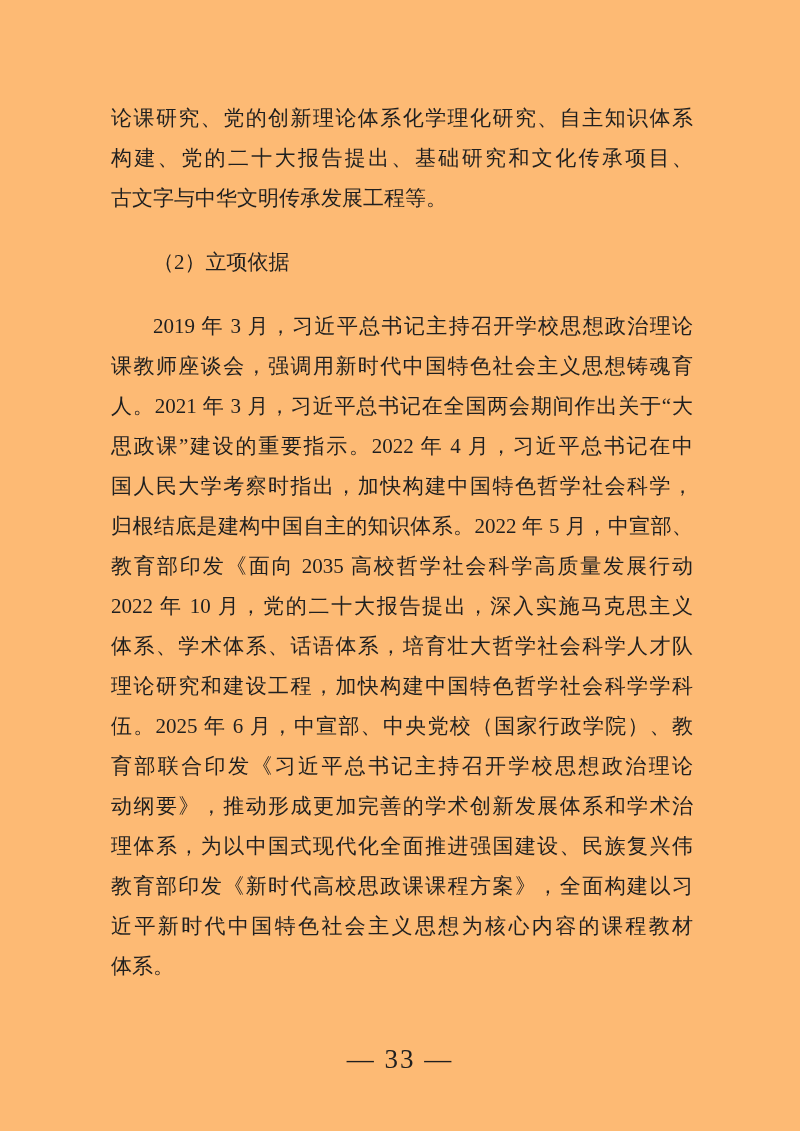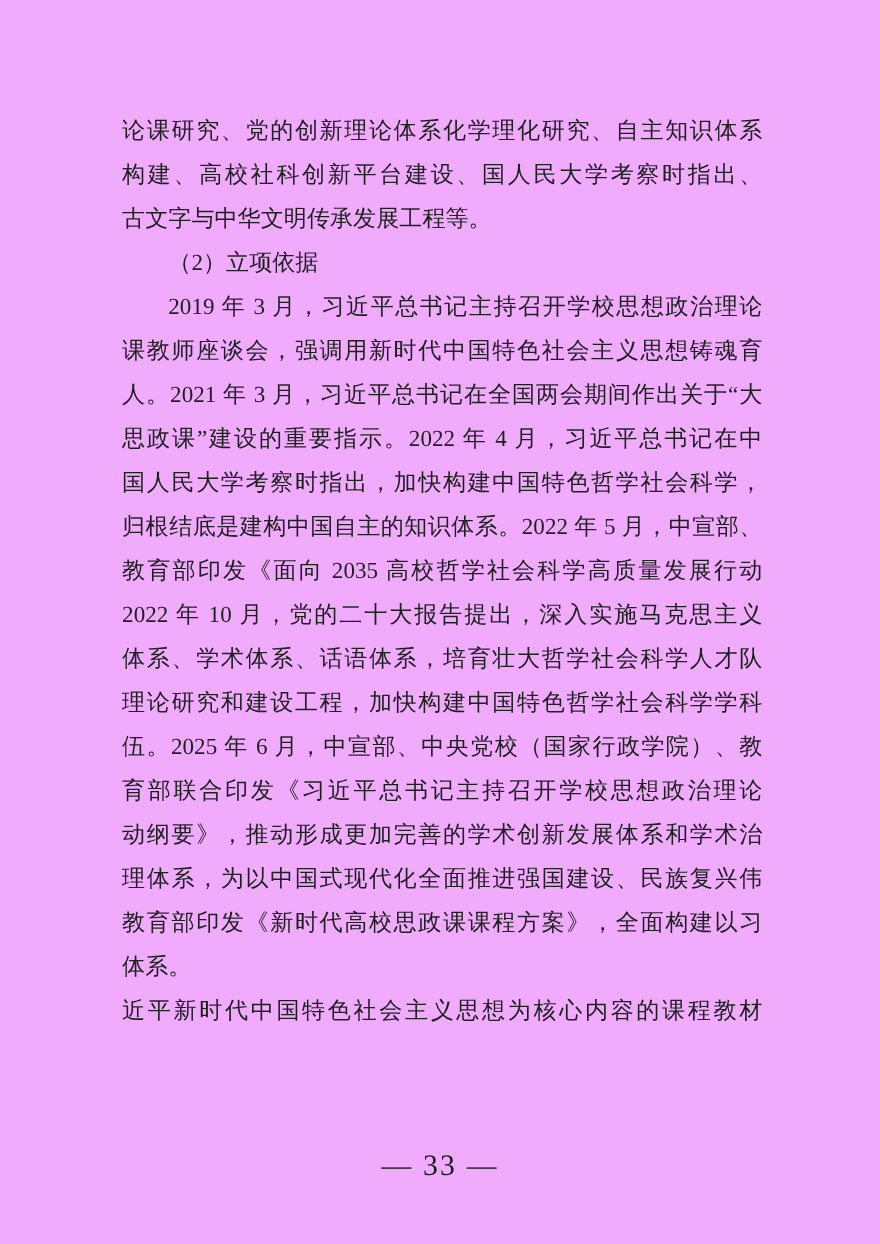--- a/index.html
+++ b/index.html
@@ -6,21 +6,21 @@
   html, body {
     width: 800px;
     height: 1131px;
     background: #ffffff;
     font-family: "Liberation Serif", "DejaVu Serif", serif;
   }
   .page {
     position: relative;
     width: 800px;
     height: 1131px;
-    background: #f0abfc;
+    background: #fdba74;
     overflow: hidden;
   }
   .body-text {
     position: absolute;
     left: 111px;
     top: 98px;
     width: 582px;
     font-size: 21px;
     line-height: 40px;
     color: #1f1f1f;
@@ -28,53 +28,54 @@
   .line {
     text-align: justify;
     text-align-last: justify;
     height: 40px;
   }
   .line.end {
     text-align-last: left;
   }
   .line.indent {
     text-indent: 2em;
+    margin-top: 24px;
   }
   .footer {
     position: absolute;
     left: 0;
     right: 0;
     top: 1044px;
     text-align: center;
     font-size: 27px;
     color: #1f1f1f;
     letter-spacing: 2px;
   }
 </style>
 </head>
 <body>
 
 <div class="page">
   <div class="body-text">
     <div class="line">论课研究、党的创新理论体系化学理化研究、自主知识体系</div>
-    <div class="line">构建、高校社科创新平台建设、国人民大学考察时指出、</div>
+    <div class="line">构建、党的二十大报告提出、基础研究和文化传承项目、</div>
     <div class="line end">古文字与中华文明传承发展工程等。</div>
     <div class="line end indent">（2）立项依据</div>
     <div class="line indent">2019 年 3 月，习近平总书记主持召开学校思想政治理论</div>
     <div class="line">课教师座谈会，强调用新时代中国特色社会主义思想铸魂育</div>
     <div class="line">人。2021 年 3 月，习近平总书记在全国两会期间作出关于“大</div>
     <div class="line">思政课”建设的重要指示。2022 年 4 月，习近平总书记在中</div>
     <div class="line">国人民大学考察时指出，加快构建中国特色哲学社会科学，</div>
     <div class="line">归根结底是建构中国自主的知识体系。2022 年 5 月，中宣部、</div>
     <div class="line">教育部印发《面向 2035 高校哲学社会科学高质量发展行动</div>
     <div class="line">2022 年 10 月，党的二十大报告提出，深入实施马克思主义</div>
     <div class="line">体系、学术体系、话语体系，培育壮大哲学社会科学人才队</div>
     <div class="line">理论研究和建设工程，加快构建中国特色哲学社会科学学科</div>
     <div class="line">伍。2025 年 6 月，中宣部、中央党校（国家行政学院）、教</div>
     <div class="line">育部联合印发《习近平总书记主持召开学校思想政治理论</div>
     <div class="line">动纲要》，推动形成更加完善的学术创新发展体系和学术治</div>
     <div class="line">理体系，为以中国式现代化全面推进强国建设、民族复兴伟</div>
     <div class="line">教育部印发《新时代高校思政课课程方案》，全面构建以习</div>
+    <div class="line">近平新时代中国特色社会主义思想为核心内容的课程教材</div>
     <div class="line end">体系。</div>
-    <div class="line">近平新时代中国特色社会主义思想为核心内容的课程教材</div>
   </div>
   <div class="footer">— 33 —</div>
 </div>
 
 </body></html>

